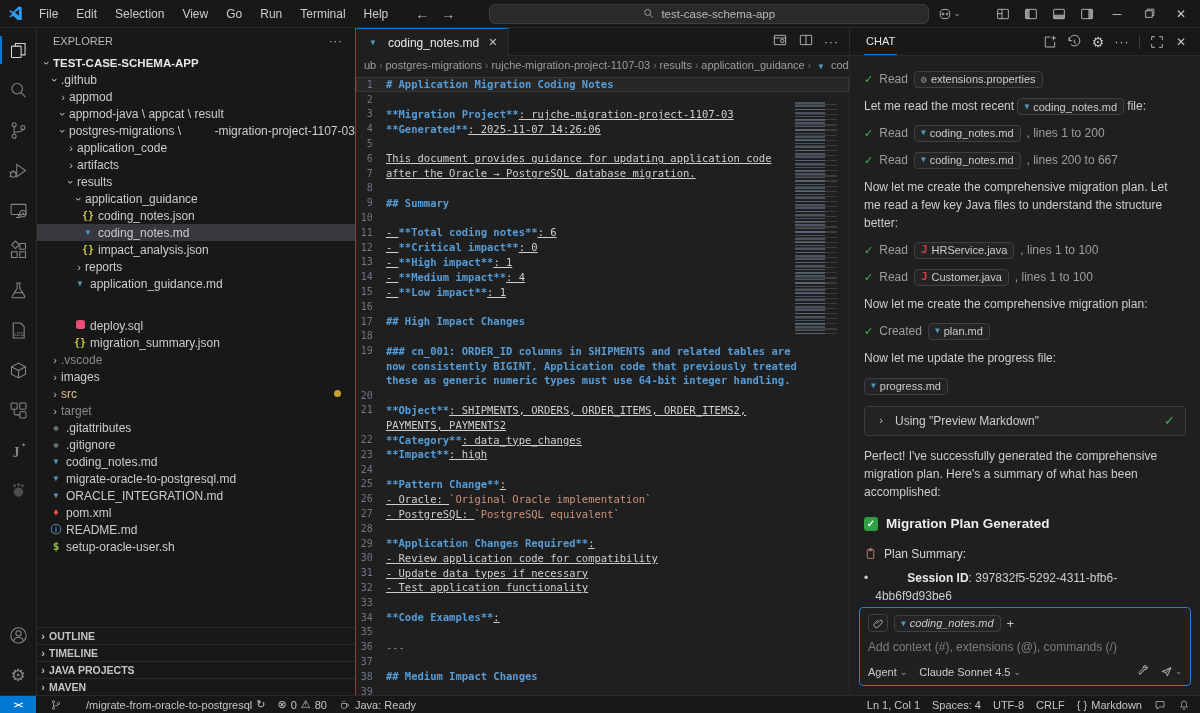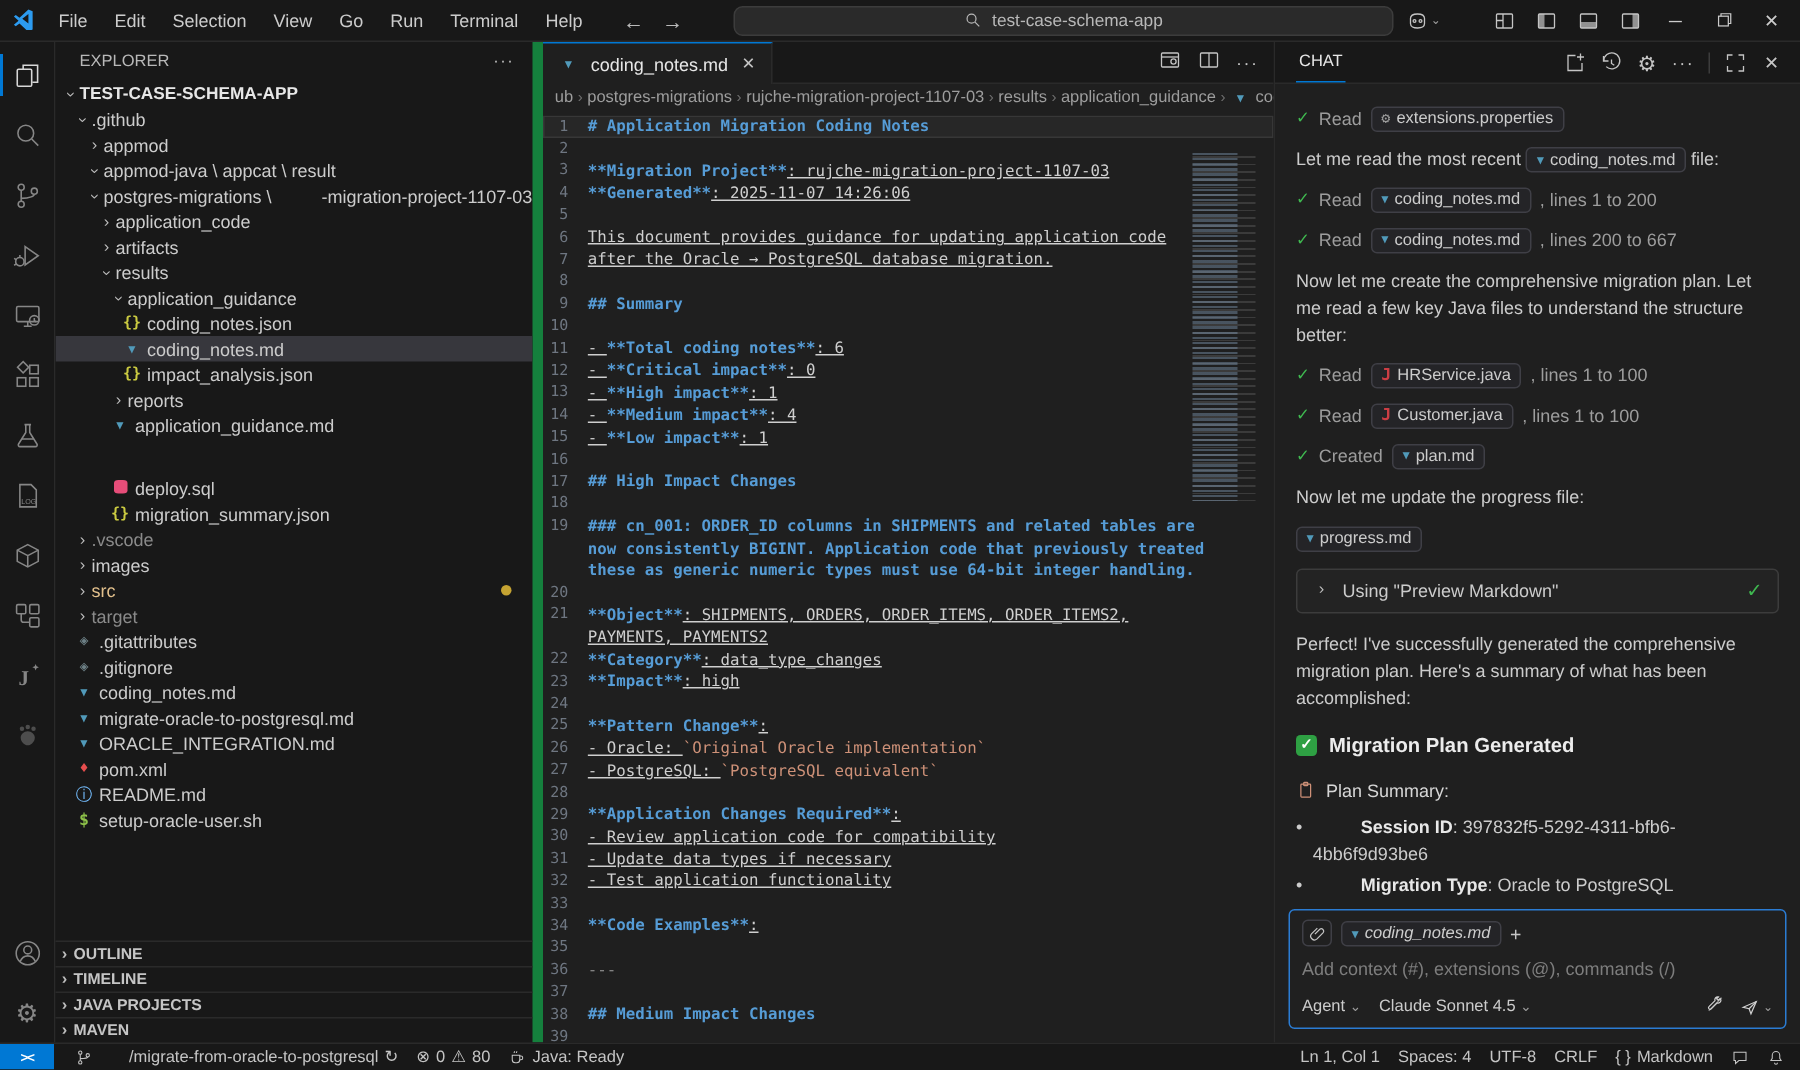--- a/index.html
+++ b/index.html
@@ -28,21 +28,21 @@
 
   
   .activitybar { flex:0 0 36px; background:#181818; border-right:1px solid #2a2a2a; display:flex; flex-direction:column; align-items:center; padding-top:2px; }
   .ab-item { width:36px; height:40px; display:flex; align-items:center; justify-content:center; color:#868686; position:relative; }
   .ab-item svg { width:21px; height:21px; stroke:currentColor; fill:none; stroke-width:1.2; }
   .ab-item.active { color:#d7d7d7; }
   .ab-item.active::before { content:""; position:absolute; left:0; top:6px; bottom:6px; width:2px; background:#0078d4; }
   .ab-spacer { flex:1; }
 
   
-  .sidebar { flex:0 0 294px; background:#181818; border-right:7px solid #15803d; display:flex; flex-direction:column; min-height:0; }
+  .sidebar { flex:0 0 294px; background:#181818; border-right:1px solid #15803d; display:flex; flex-direction:column; min-height:0; }
   .sb-header { height:26px; display:flex; align-items:center; justify-content:space-between; padding:0 12px 0 16px; color:#b8b8b8; font-size:11px; }
   .sb-header .dots { color:#c5c5c5; letter-spacing:1px; }
   .tree { overflow:hidden; }
   .tree-row { height:17px; display:flex; align-items:center; white-space:pre; color:#cccccc; font-size:12px; cursor:default; position:relative; }
   .tree-row.selected { background:#37373d; }
   .tree-row.root .lbl { font-weight:bold; color:#e7e7e7; font-size:11.5px; }
   .tree-row.dim .lbl { color:#8a8a8a; }
   .tree-row.mod .lbl { color:#e2c08d; }
   .chev { width:12px; text-align:center; color:#bdbdbd; font-size:11px; display:inline-block; flex:0 0 12px; }
   .chev.down { transform:rotate(90deg); }
@@ -504,20 +504,21 @@
           </div>
           <div class="tool-row">
             <span class="tool-check">✓</span>
             <span>Read</span>
             <span class="chip">
               <span class="fi java">J</span>
               <span>Customer.java</span>
             </span>
             <span>, lines 1 to 100</span>
           </div>
+          <div class="msg-text">Now let me create the comprehensive migration plan:</div>
           <div class="tool-row">
             <span class="tool-check">✓</span>
             <span>Created</span>
             <span class="chip">
               <span class="fi md">▼</span>
               <span>plan.md</span>
             </span>
           </div>
           <div class="msg-text">Now let me update the progress file:</div>
           <div class="msg-text"><span class="chip">

